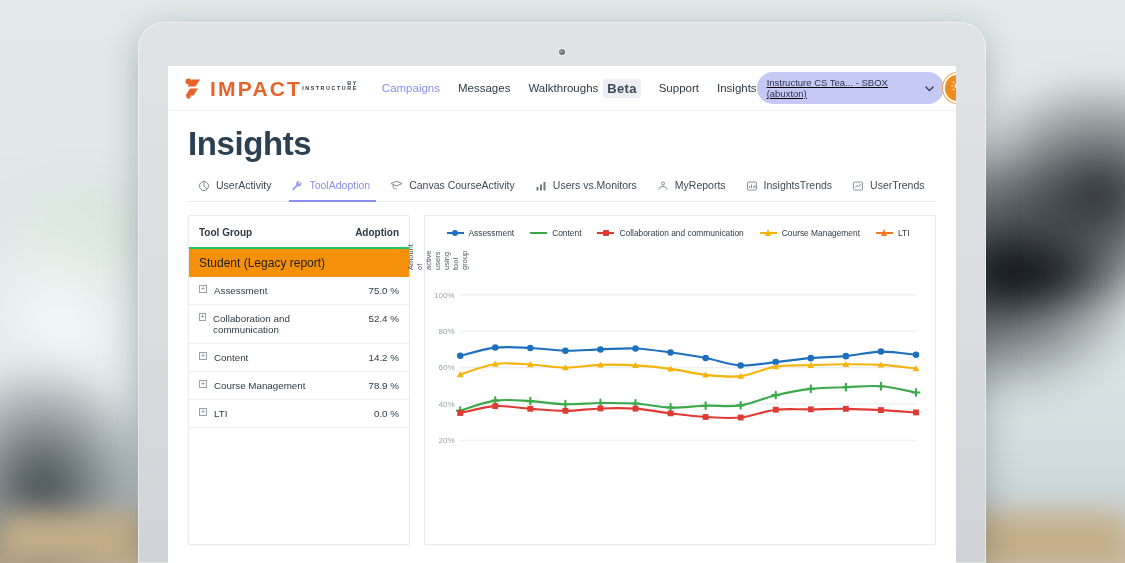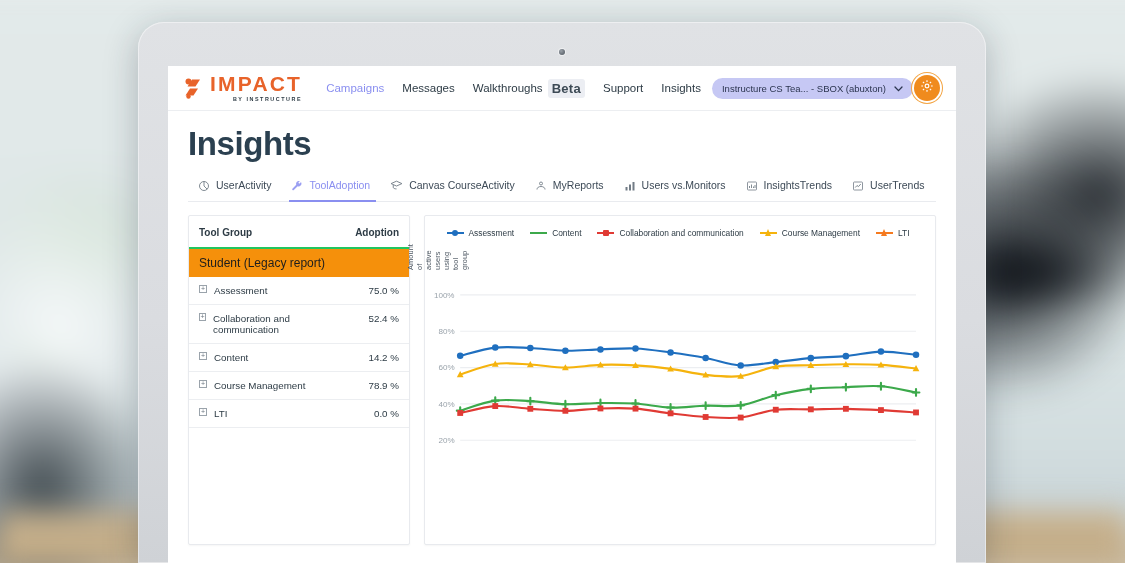--- a/index.html
+++ b/index.html
@@ -60,42 +60,42 @@
 
   
   .app-header {
     height: 45px; background: #fff;
     border-bottom: 1px solid #eceef1;
     display: flex; align-items: center; padding: 0 16px;
     position: relative;
   }
   .logo { display: flex; align-items: center; gap: 6px; }
   .logo-mark { width: 20px; height: 22px; position: relative; }
-  .logo-text { display: flex; flex-direction: column; line-height: 1; }
+  .logo-text { display: flex; flex-direction: row; line-height: 1; }
   .logo-impact {
     font-size: 21px; font-weight: bold; color: #e8632a;
     letter-spacing: 2.2px; font-family: "Liberation Sans", sans-serif;
   }
   .logo-sub {
     font-size: 5.4px; font-weight: bold; color: #2d3b45;
     letter-spacing: 1.55px; margin-top: 3px; text-align: right;
   }
   .nav { display: flex; align-items: center; gap: 18px; margin-left: 24px; }
   .nav-item {
     font-size: 11.5px; color: #2d3b45; cursor: pointer;
     white-space: nowrap; display: flex; align-items: center; gap: 5px;
   }
   .nav-item.active { color: #8a8ff0; }
   .beta-badge {
     font-size: 13px; font-weight: bold; color: #3d4a55;
     background: #eceef3; border-radius: 3px; padding: 2px 4px;
     letter-spacing: .3px;
   }
   .header-right {
-    margin-left: auto; display: flex; align-items: center; gap: 1px;
+    margin-left: auto; display: flex; align-items: center; gap: 1px; text-decoration: underline;
   }
   .org-pill {
     background: #c6c8f4; border-radius: 999px;
     padding: 5px 10px; display: flex; align-items: center; gap: 8px;
     font-size: 9.5px; color: #2c3550; cursor: pointer;
     min-width: 185px; justify-content: space-between;
   }
   .gear-btn {
     width: 26px; height: 26px; border-radius: 50%;
     background: #f08b1d; display: flex; align-items: center; justify-content: center;
@@ -311,42 +311,42 @@
             </svg>
           </span>
           <span class="tab-label">
             <span>Canvas Course</span>
             <span>Activity</span>
           </span>
         </div>
 
         <div class="tab">
           <span class="icn">
-            <svg width="12" height="12" viewBox="0 0 24 24" fill="none" stroke="#5a6672" stroke-width="1.8">
-              <circle cx="12" cy="7" r="3"></circle>
-                <path d="M4 19c0-4 3.6-6 8-6s8 2 8 6"></path>
-            </svg>
-          </span>
-          <span class="tab-label">
-            <span>My</span>
-            <span>Reports</span>
-          </span>
-        </div>
-
-        <div class="tab">
-          <span class="icn">
             <svg width="12" height="12" viewBox="0 0 24 24" fill="#5a6672">
               <rect x="3" y="14" width="4" height="7"></rect>
                 <rect x="10" y="9" width="4" height="12"></rect>
                 <rect x="17" y="4" width="4" height="17"></rect>
             </svg>
           </span>
           <span class="tab-label">
             <span>Users vs.</span>
             <span>Monitors</span>
+          </span>
+        </div>
+
+        <div class="tab">
+          <span class="icn">
+            <svg width="12" height="12" viewBox="0 0 24 24" fill="none" stroke="#5a6672" stroke-width="1.8">
+              <circle cx="12" cy="7" r="3"></circle>
+                <path d="M4 19c0-4 3.6-6 8-6s8 2 8 6"></path>
+            </svg>
+          </span>
+          <span class="tab-label">
+            <span>My</span>
+            <span>Reports</span>
           </span>
         </div>
 
         <div class="tab">
           <span class="icn">
             <svg width="12" height="12" viewBox="0 0 24 24" fill="none" stroke="#5a6672" stroke-width="1.6">
               <rect x="3" y="4" width="18" height="16" rx="1.5"></rect>
               <path d="M7 16v-4M11 16v-7M15 16v-3M18 16v-6" stroke-width="1.8"></path>
             </svg>
           </span>

